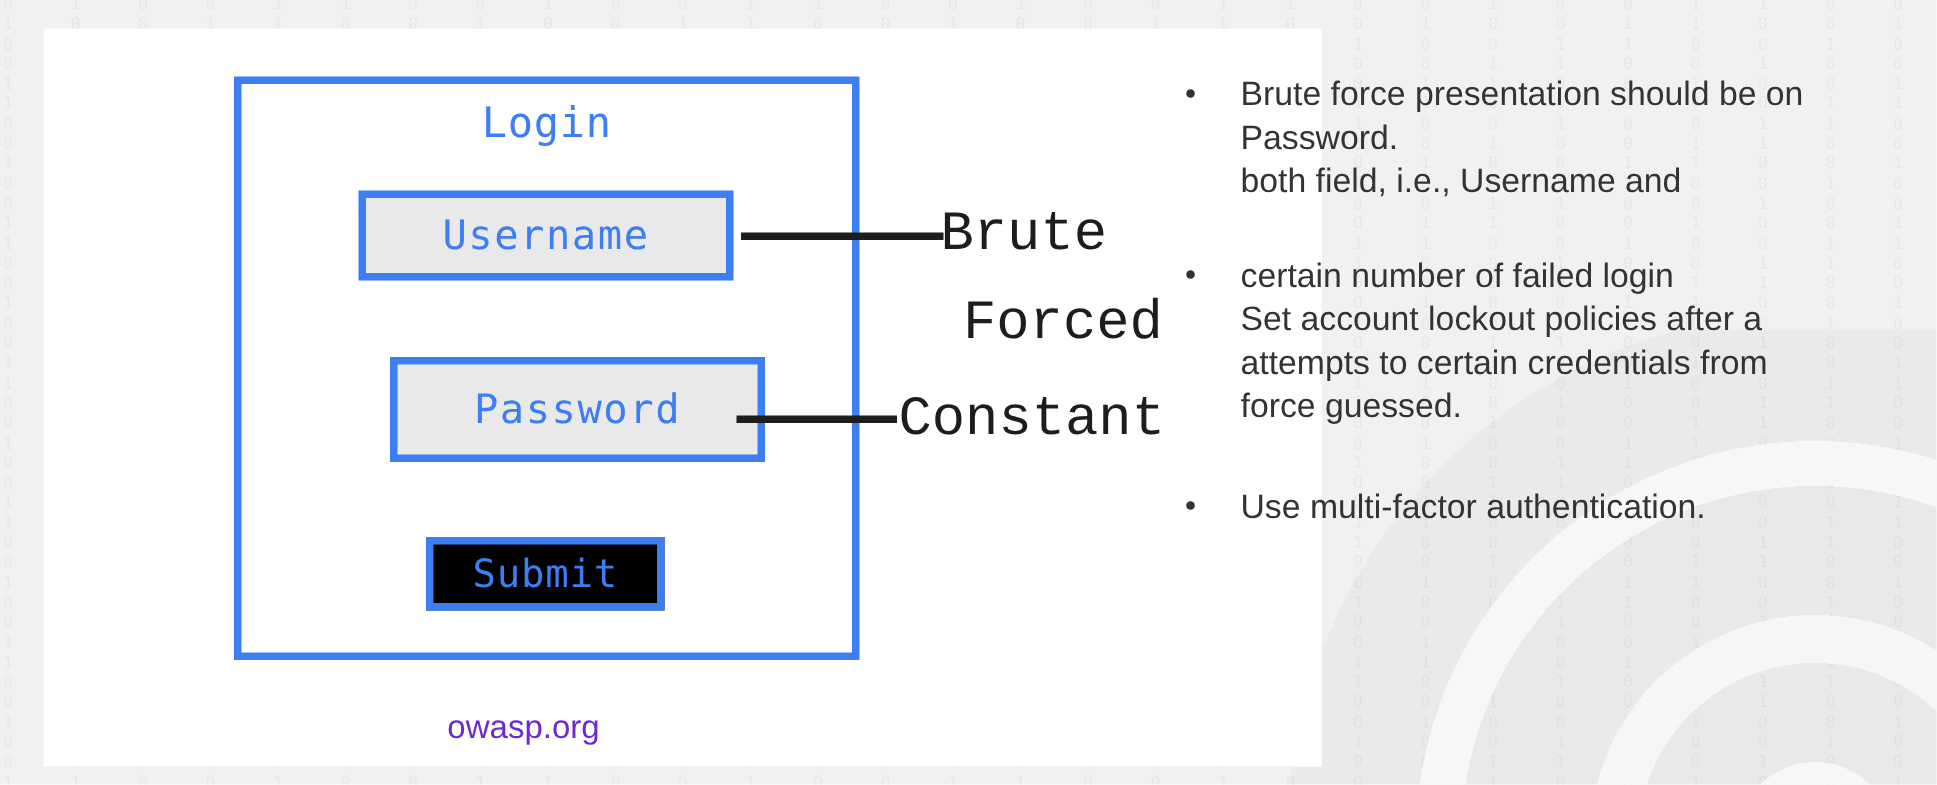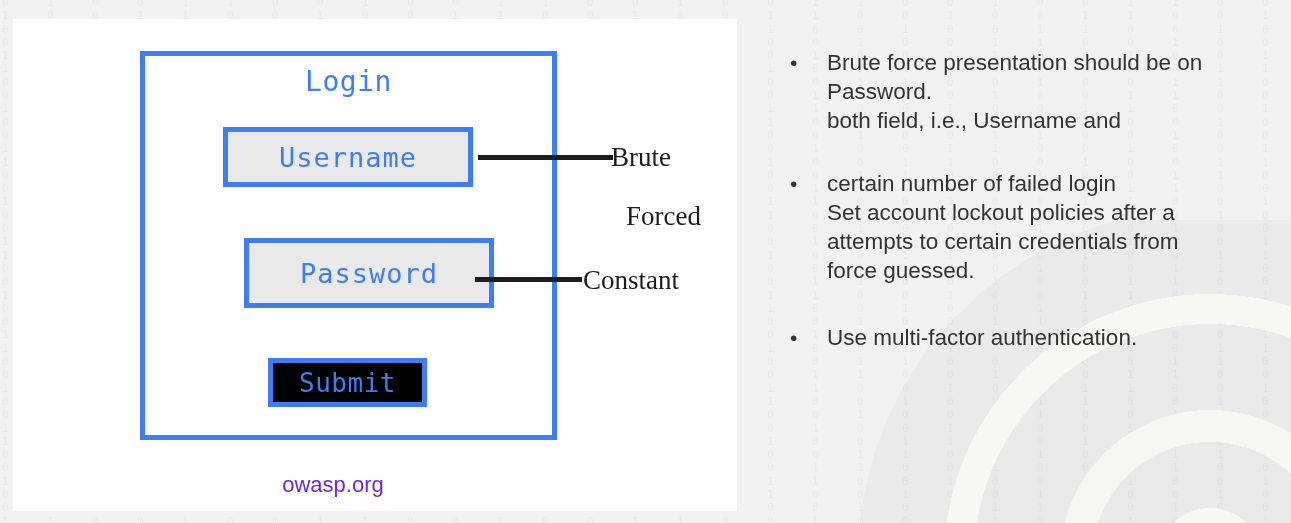--- a/index.html
+++ b/index.html
@@ -31,21 +31,21 @@
       #f7f7f6 0 52px,
       rgba(0,0,0,0.030) 52px 118px,
       #f6f6f5 118px 150px,
       rgba(0,0,0,0.030) 150px 236px,
       #f7f7f6 236px 266px,
       rgba(0,0,0,0.028) 266px 352px,
       transparent 352px);
   }
   
   .figure-card{
-    position:absolute;left:13px;top:19px;width:724px;height:492px;
+    position:absolute;left:29px;top:19px;width:852px;height:492px;
     background:#ffffff;z-index:2;
   }
   .figure-card *{position:absolute;}
   .login-outline{
     left:127px;top:32px;width:417px;height:389px;
     border:5px solid var(--accent-blue);background:#ffffff;
   }
   .mono{
     font-family:"DejaVu Sans Mono","Liberation Mono",monospace;
     color:var(--accent-blue);
@@ -65,22 +65,22 @@
   .submit-button{
     left:255px;top:339px;width:159px;height:49px;
     border:5px solid var(--accent-blue);background:#000000;
     display:flex;align-items:center;justify-content:center;
     font-size:26px;letter-spacing:0.5px;
   }
   .connector{height:5px;background:var(--ink);z-index:4;}
   .connector-brute{left:465px;top:136px;width:135px;}
   .connector-constant{left:462px;top:258px;width:107px;}
   .annot{
-    font-family:Liberation Serif, serif;
-    color:var(--ink);font-size:27px;line-height:30px;z-index:4;
+    font-family:Liberation Mono, monospace;
+    color:var(--ink);font-size:37px;line-height:30px;z-index:4;
   }
   .annot-brute{left:598px;top:123px;}
   .annot-forced{left:613px;top:158px;margin-top:24px;}
   .annot-constant{left:570px;top:246px;}
   .attribution{
     left:220px;top:453px;width:200px;text-align:center;
     font-size:22px;color:#6d28d9;
   }
   
   .notes-panel{

